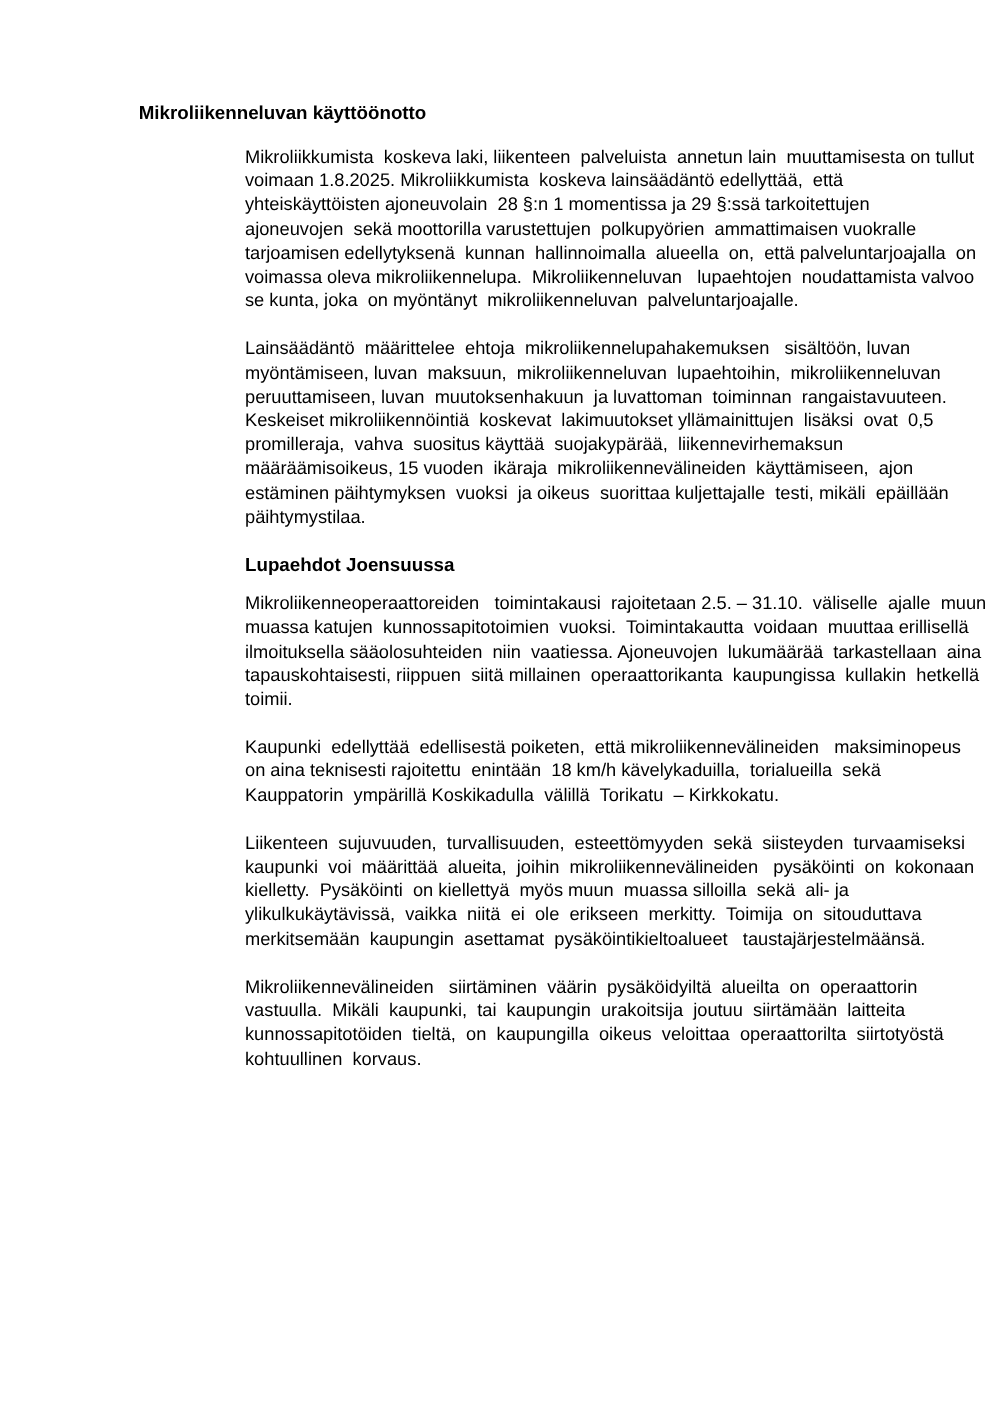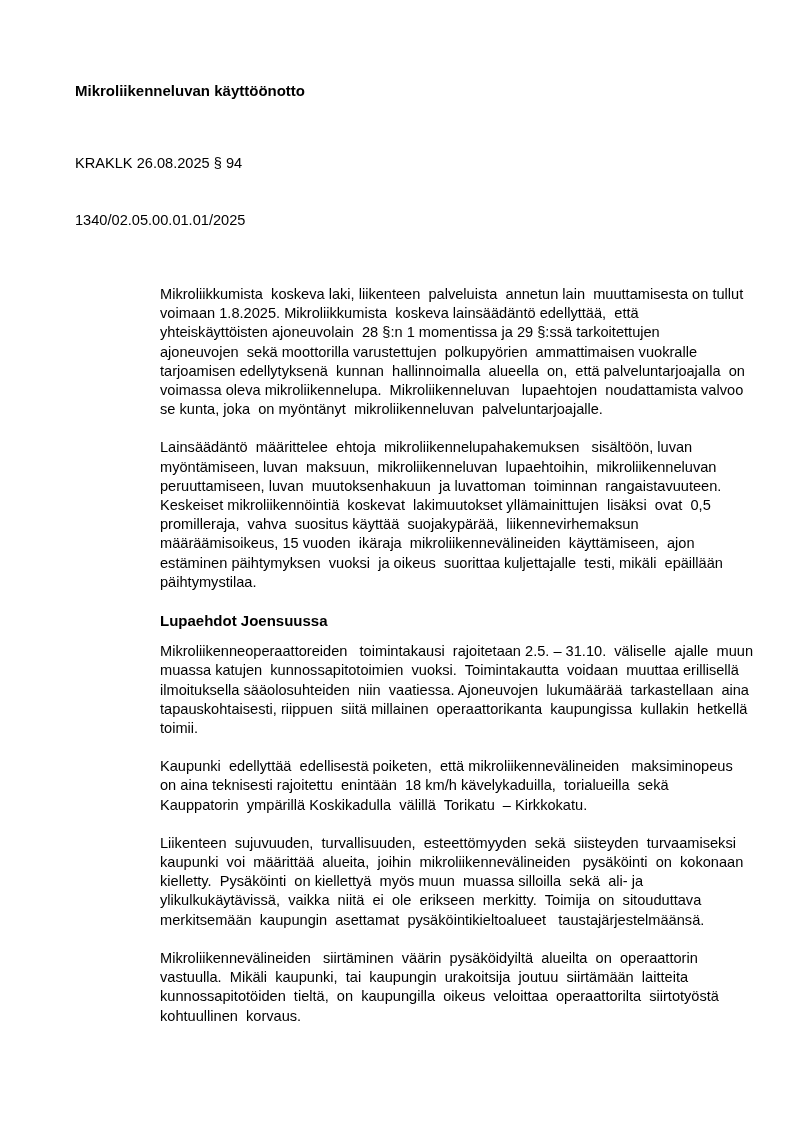--- a/index.html
+++ b/index.html
@@ -5,20 +5,21 @@
   * { margin: 0; padding: 0; box-sizing: border-box; }
   html, body { background: #ffffff; }
   .page {
     width: 794px;
     height: 1122px;
     background: #ffffff;
     position: relative;
     overflow: hidden;
     font-family: "Liberation Sans", "DejaVu Sans", sans-serif;
     color: #000000;
+    padding-left: 36px;
   }
   .doc {
     padding: 81px 38px 0 75px;
   }
   .doc-title {
     font-size: 15px;
     font-weight: bold;
     line-height: 19px;
     margin-bottom: 16px;
     white-space: pre;
@@ -49,24 +50,20 @@
   .section-heading + .para { margin-top: 12px; }
 </style>
 </head>
 <body>
 
 <div class="page">
   <div class="doc">
 
     <div class="doc-title">Mikroliikenneluvan käyttöönotto</div>
 
-    <div class="doc-ref">
-      <div>KRAKLK 26.08.2025 § 94</div>
-      <div>1340/02.05.00.01.01/2025</div>
-    </div>
 
     <div class="content">
 
       <p class="para">Mikroliikkumista  koskeva laki, liikenteen  palveluista  annetun lain  muuttamisesta on tullut
 voimaan 1.8.2025. Mikroliikkumista  koskeva lainsäädäntö edellyttää,  että
 yhteiskäyttöisten ajoneuvolain  28 §:n 1 momentissa ja 29 §:ssä tarkoitettujen
 ajoneuvojen  sekä moottorilla varustettujen  polkupyörien  ammattimaisen vuokralle
 tarjoamisen edellytyksenä  kunnan  hallinnoimalla  alueella  on,  että palveluntarjoajalla  on
 voimassa oleva mikroliikennelupa.  Mikroliikenneluvan   lupaehtojen  noudattamista valvoo
 se kunta, joka  on myöntänyt  mikroliikenneluvan  palveluntarjoajalle.</p>

